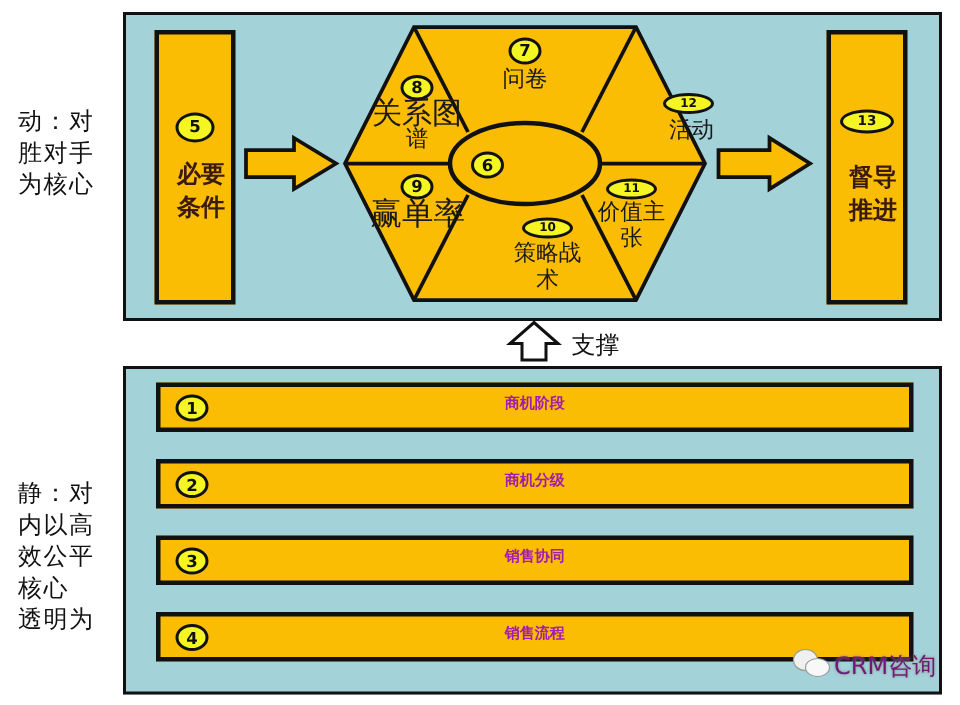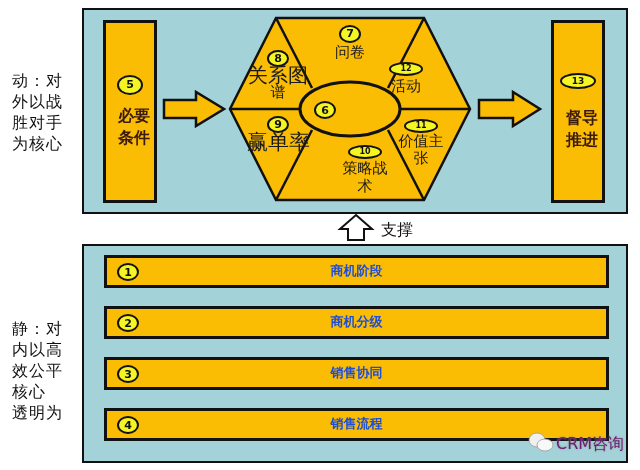--- a/index.html
+++ b/index.html
@@ -24,34 +24,33 @@
     background: #f5f523; border: 2px solid #111; border-radius: 50%;
     font-size: 11px; font-weight: bold; color: #111; box-sizing: border-box;
   }
   .hbar {
     position: absolute; left: 20px; width: 505px; height: 33px;
     background: #fbbc04; border: 3px solid #111; box-sizing: border-box;
   }
   .hbar .badge { position: absolute; left: 10px; top: 5px; width: 22px; height: 18px; }
   .hbar .text {
     position: absolute; left: 0; right: 0; top: 4px; text-align: center;
-    font-size: 13px; font-weight: bold; color: #1d4ed8;
+    font-size: 10px; font-weight: bold; color: #a21caf;
   }
   .support-label { position: absolute; left: 381px; top: 220px; font-size: 16px; color: #111; }
   .watermark {
     position: absolute; left: 528px; top: 434px; font-size: 16px; color: #701a75;
     text-shadow: 0 0 2px #888;
   }
 </style>
 </head>
 <body>
 
 <div class="side-label" style="top:70px;">
   <div>动：对</div>
-  <div>外以战</div>
   <div>胜对手</div>
   <div>为核心</div>
 </div>
 
 <div class="panel" style="left:82px; top:8px; width:546px; height:206px;">
   <div class="vbar" style="left:19px; top:10px; width:54px; height:183px;">
     <span class="badge" style="width:26px; height:20px; margin-bottom:10px;">5</span>
     <div class="text">必要</div>
     <div class="text">条件</div>
   </div>
@@ -106,21 +105,21 @@
     <div style="font-size:15px; line-height:18px;">策略战</div>
     <div style="font-size:15px; line-height:18px;">术</div>
   </div>
 
   <div style="position:absolute; left:388px; top:113px; width:66px; text-align:center;">
     <span class="badge" style="width:34px; height:14px; font-size:8px;">11</span>
     <div style="font-size:15px; line-height:17px;">价值主</div>
     <div style="font-size:15px; line-height:17px;">张</div>
   </div>
 
-  <div style="position:absolute; left:374px; top:56px; width:64px; text-align:center;">
+  <div style="position:absolute; left:412px; top:56px; width:64px; text-align:right;">
     <span class="badge" style="width:34px; height:14px; font-size:8px;">12</span>
     <div style="font-size:15px; line-height:20px;">活动</div>
   </div>
 
   <span class="badge" style="position:absolute; left:314px; top:101px; width:22px; height:18px;">6</span>
 </div>
 
 <div class="support-label">支撑</div>
 
 <div class="side-label" style="top:318px;">

